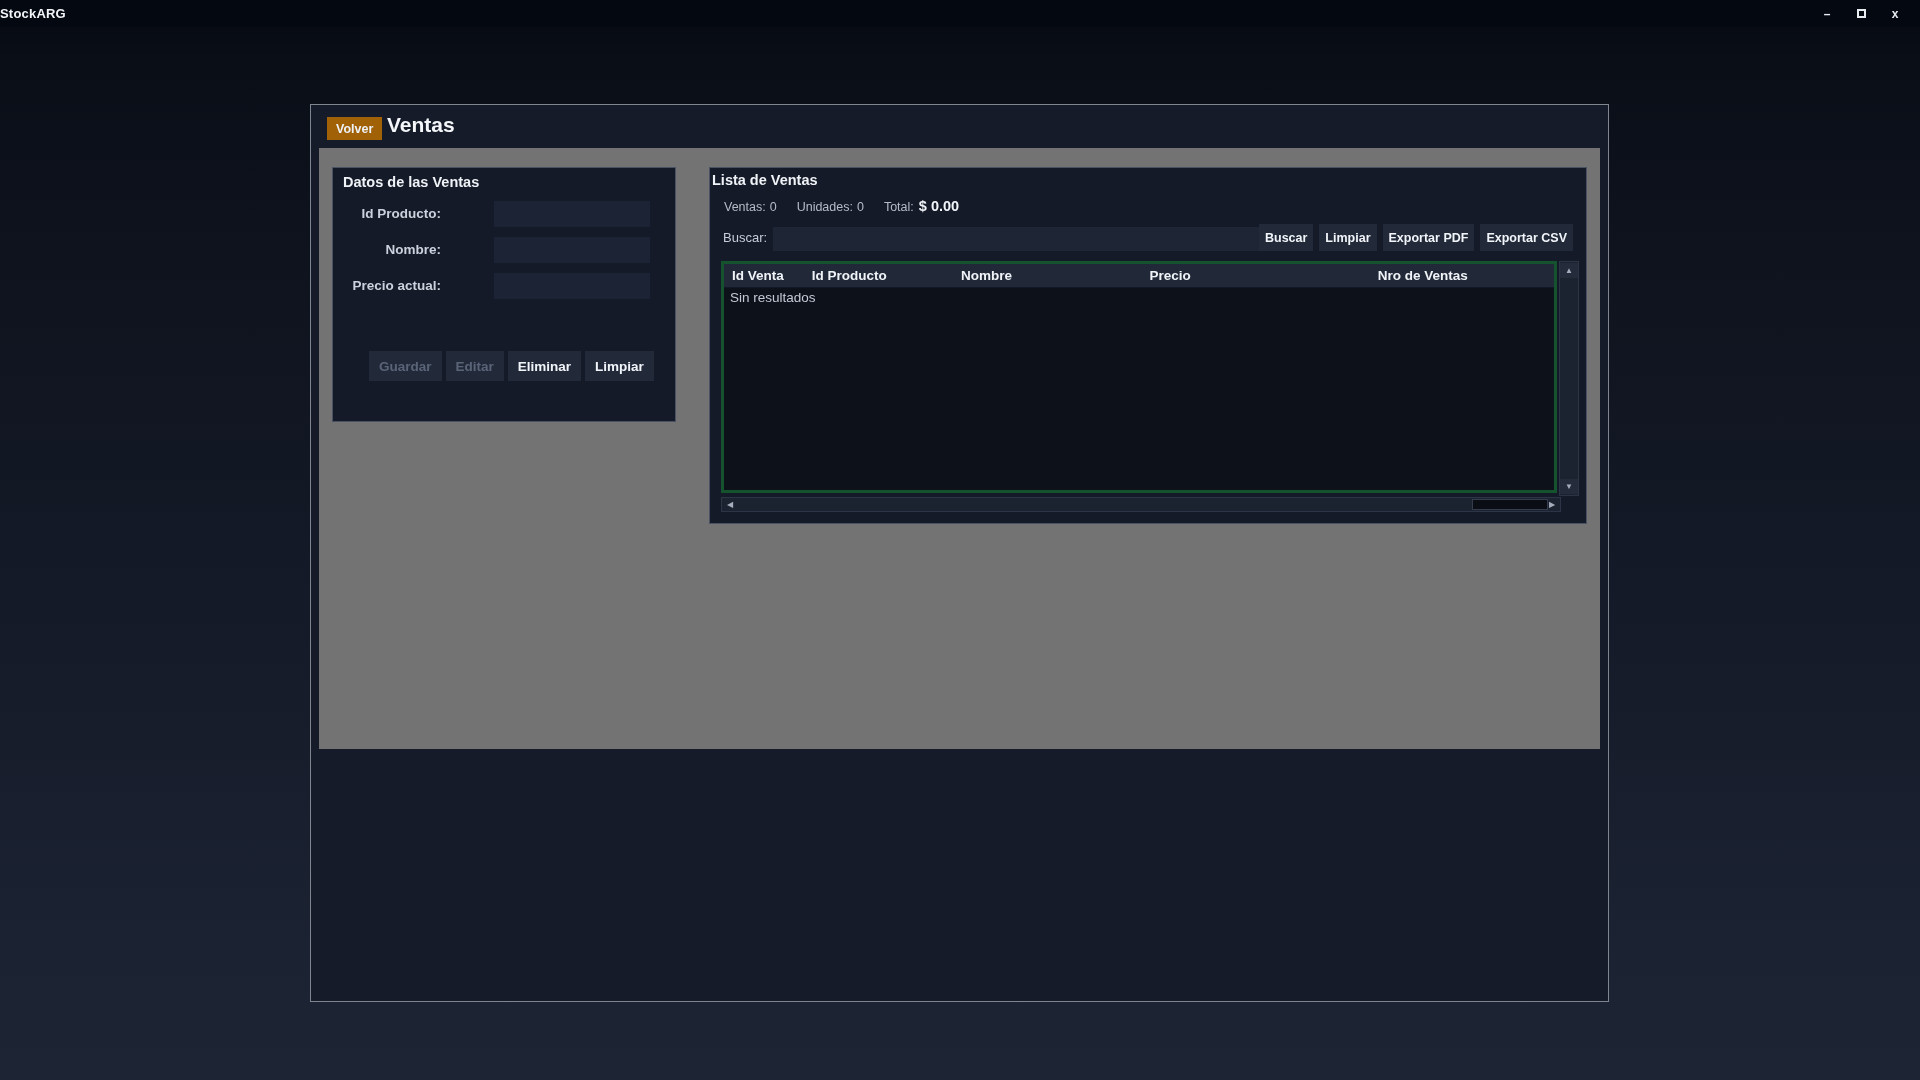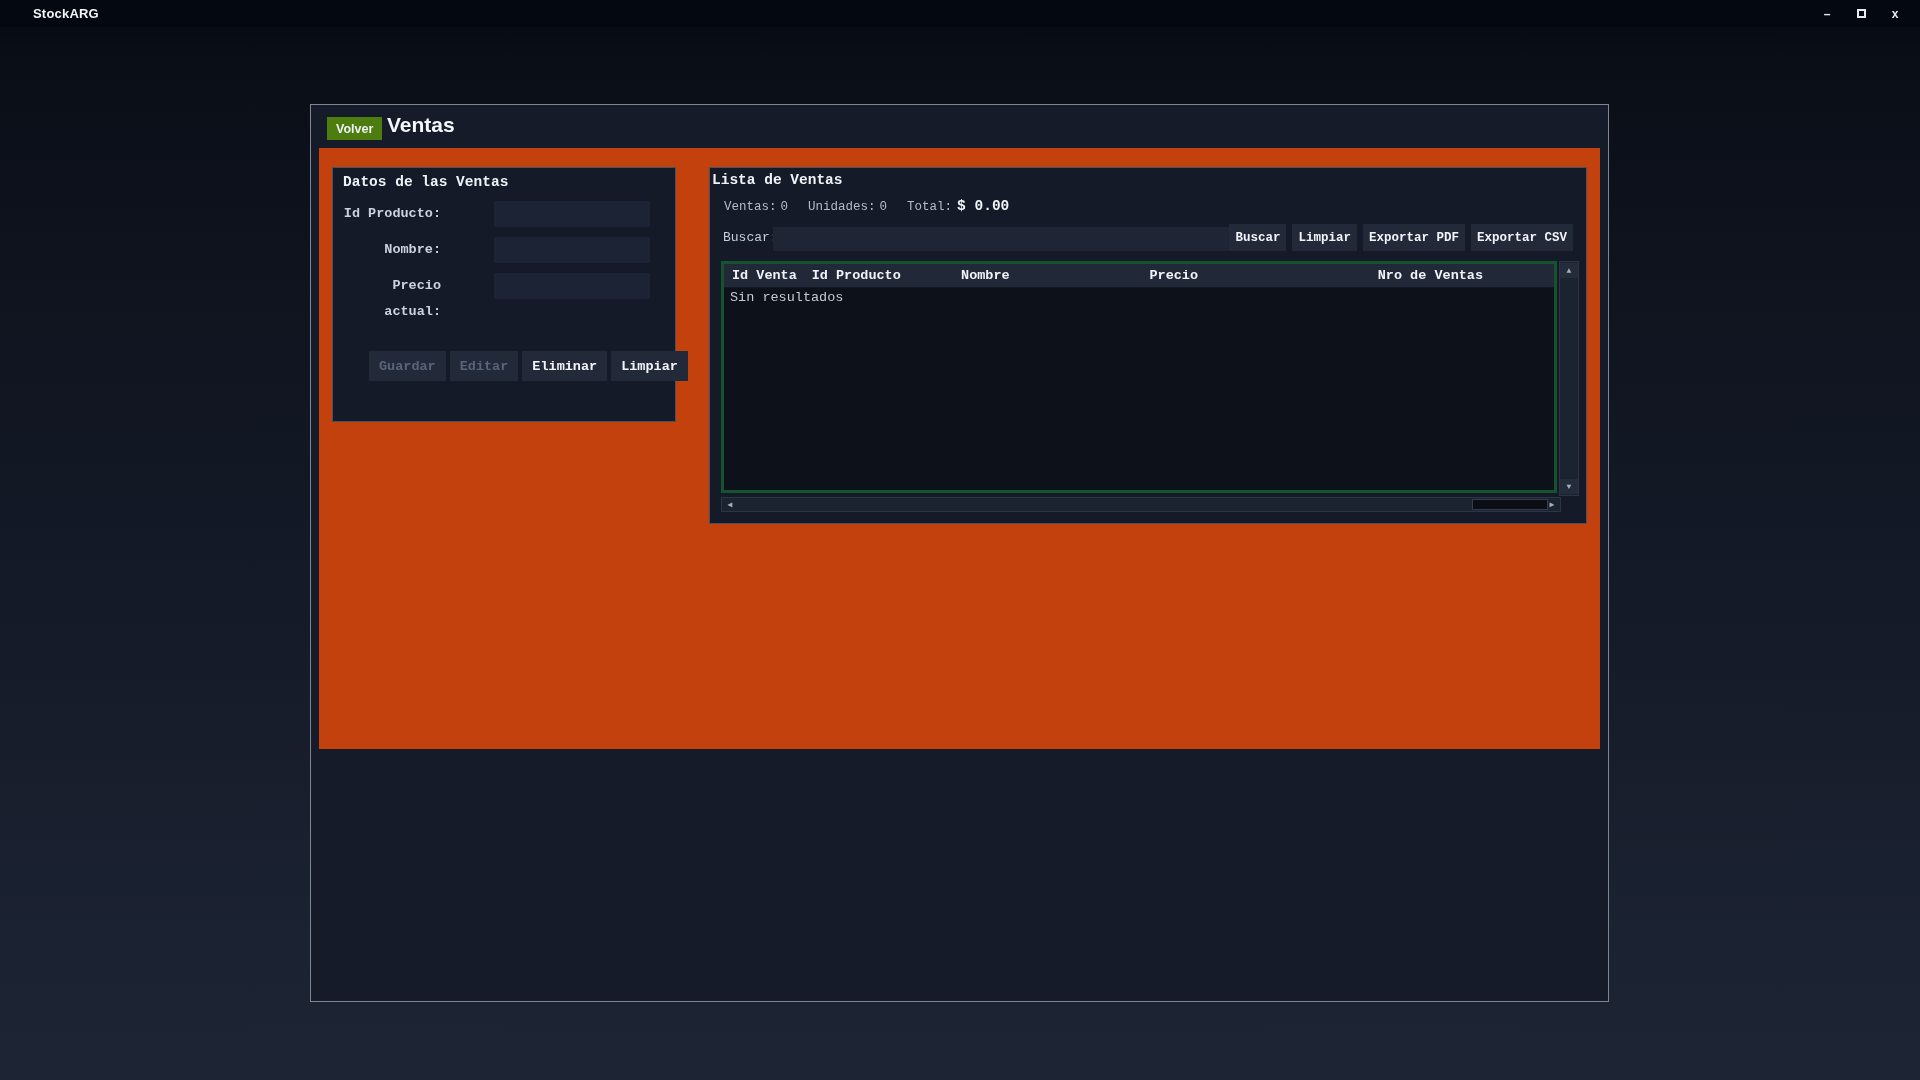--- a/index.html
+++ b/index.html
@@ -7,42 +7,41 @@
   body {
     font-family:"Liberation Sans","DejaVu Sans",sans-serif;
     background:linear-gradient(180deg,#05080f 0px,#0a0e17 60px,#0f141f 300px,#151b29 650px,#1b2231 950px,#1d2433 1080px);
     color:#e9edf3;
   }
   
   .titlebar {
     position:absolute; left:0; top:0; width:1920px; height:27px;
     background:#040811; display:flex; align-items:center;
   }
-  .app-title { margin-left:33px; font-size:13px; font-weight:bold; color:#f2f4f8; letter-spacing:.2px; }
+  .app-title { font-size:13px; font-weight:bold; color:#f2f4f8; letter-spacing:.2px; }
   .win-controls { position:absolute; right:8px; top:0; height:27px; display:flex; align-items:center; }
   .win-btn {
     width:34px; height:27px; display:flex; align-items:center; justify-content:center;
     color:#e8ebf0; font-size:12px; font-weight:bold; cursor:default;
   }
   .maxi-box { width:9px; height:9px; border:2px solid #e8ebf0; display:inline-block; }
   
   .main-panel {
     position:absolute; left:310px; top:104px; width:1299px; height:898px;
     background:#151b28; border:1px solid #80868f;
   }
   .back-btn {
     position:absolute; left:16px; top:12px; height:23px; padding:0 9px;
-    background:#4d7c0f; color:#eef1f6; font-size:12.5px; font-weight:bold;
+    background:#a16207; color:#eef1f6; font-size:12.5px; font-weight:bold;
     border:none; display:flex; align-items:center;
   }
   .page-title { position:absolute; left:76px; top:8px; font-size:21px; font-weight:bold; color:#f4f6fa; }
   .inner {
     position:absolute; left:8px; top:43px; width:1281px; height:601px;
-    background:#c2410c;
-    font-family:Liberation Mono, monospace;
+    background:#737373;
   }
   
   .group { position:absolute; background:#141a27; border:1px solid #4a5162; }
   .group-title { font-size:14.5px; font-weight:bold; color:#eff2f6; }
   .g-datos { left:13px; top:19px; width:344px; height:255px; }
   .g-datos .group-title { position:absolute; left:10px; top:6px; }
   
   .frow { position:absolute; left:0; height:26px; }
   .frow .flabel {
     position:absolute; left:0; top:0; width:108px; height:26px; line-height:26px;

